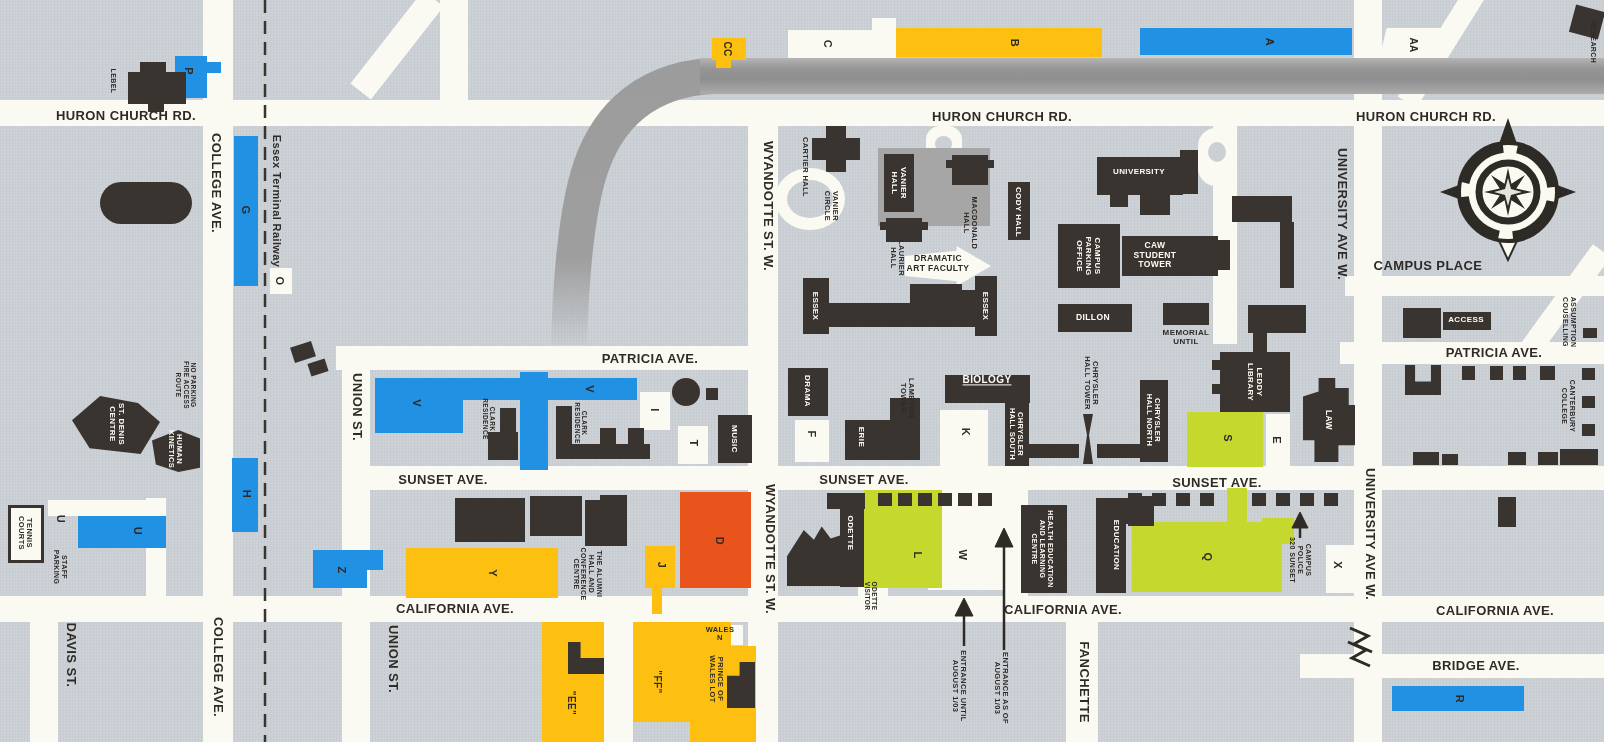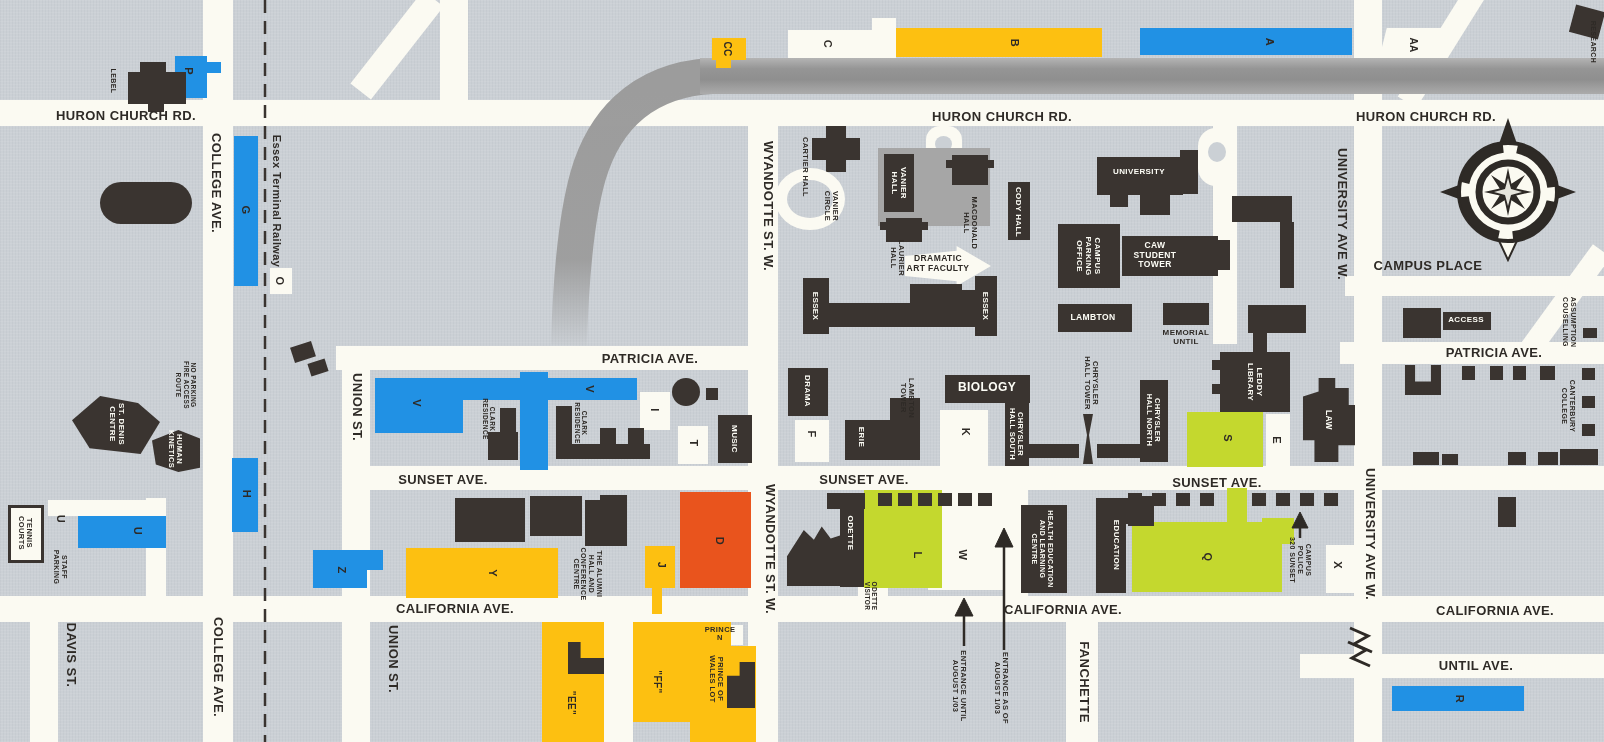--- a/index.html
+++ b/index.html
@@ -271,21 +271,21 @@
       <div class="lbl" style="left: 1370px; top: 534px; font-size: 13px; transform: translate(-50%, -50%) rotate(90deg);">UNIVERSITY AVE W.</div>
       <div class="lbl" style="left: 1084px; top: 682px; font-size: 13px; transform: translate(-50%, -50%) rotate(90deg);">FANCHETTE</div>
       <div class="lbl" style="left: 650px; top: 359px; font-size: 13px; transform: translate(-50%, -50%);">PATRICIA AVE.</div>
       <div class="lbl" style="left: 1494px; top: 353px; font-size: 13px; transform: translate(-50%, -50%);">PATRICIA AVE.</div>
       <div class="lbl" style="left: 443px; top: 480px; font-size: 13px; transform: translate(-50%, -50%);">SUNSET AVE.</div>
       <div class="lbl" style="left: 864px; top: 480px; font-size: 13px; transform: translate(-50%, -50%);">SUNSET AVE.</div>
       <div class="lbl" style="left: 1217px; top: 483px; font-size: 13px; transform: translate(-50%, -50%);">SUNSET AVE.</div>
       <div class="lbl" style="left: 455px; top: 609px; font-size: 13px; transform: translate(-50%, -50%);">CALIFORNIA AVE.</div>
       <div class="lbl" style="left: 1063px; top: 610px; font-size: 13px; transform: translate(-50%, -50%);">CALIFORNIA AVE.</div>
       <div class="lbl" style="left: 1495px; top: 611px; font-size: 13px; transform: translate(-50%, -50%);">CALIFORNIA AVE.</div>
-      <div class="lbl" style="left: 1476px; top: 666px; font-size: 13px; transform: translate(-50%, -50%);">UNTIL AVE.</div>
+      <div class="lbl" style="left: 1476px; top: 666px; font-size: 13px; transform: translate(-50%, -50%);">BRIDGE AVE.</div>
       <div class="lbl" style="left: 1428px; top: 266px; font-size: 13px; transform: translate(-50%, -50%);">CAMPUS PLACE</div>
       <div class="lbl" style="left: 1593px; top: 42px; font-size: 7px; transform: translate(-50%, -50%) rotate(90deg);">RESEARCH</div>
       <div class="lbl" style="left: 189px; top: 71px; font-size: 11px; transform: translate(-50%, -50%) rotate(90deg);">P</div>
       <div class="lbl" style="left: 246px; top: 210px; font-size: 11px; transform: translate(-50%, -50%) rotate(90deg);">G</div>
       <div class="lbl" style="left: 280px; top: 281px; font-size: 11px; transform: translate(-50%, -50%) rotate(90deg);">O</div>
       <div class="lbl" style="left: 727px; top: 49px; font-size: 10px; transform: translate(-50%, -50%) rotate(90deg);">CC</div>
       <div class="lbl" style="left: 828px; top: 44px; font-size: 11px; transform: translate(-50%, -50%) rotate(90deg);">C</div>
       <div class="lbl" style="left: 1015px; top: 43px; font-size: 11px; transform: translate(-50%, -50%) rotate(90deg);">B</div>
       <div class="lbl" style="left: 1270px; top: 42px; font-size: 11px; transform: translate(-50%, -50%) rotate(90deg);">A</div>
       <div class="lbl" style="left: 1413px; top: 45px; font-size: 10px; transform: translate(-50%, -50%) rotate(90deg);">AA</div>
@@ -333,32 +333,32 @@
       <div class="lbl" style="left: 897px; top: 258px; font-size: 7.5px; transform: translate(-50%, -50%) rotate(90deg);">LAURIER
 HALL</div>
       <div class="lbl light" style="left: 1018px; top: 212px; font-size: 8px; transform: translate(-50%, -50%) rotate(90deg);">CODY HALL</div>
       <div class="lbl light" style="left: 1139px; top: 172px; font-size: 8px; transform: translate(-50%, -50%);">UNIVERSITY</div>
       <div class="lbl light" style="left: 1088px; top: 256px; font-size: 8px; transform: translate(-50%, -50%) rotate(90deg);">CAMPUS
 PARKING
 OFFICE</div>
       <div class="lbl light" style="left: 1155px; top: 255px; font-size: 8.5px; transform: translate(-50%, -50%);">CAW
 STUDENT
 TOWER</div>
-      <div class="lbl light" style="left: 1093px; top: 318px; font-size: 8.5px; transform: translate(-50%, -50%);">LAMBTON</div>
+      <div class="lbl light" style="left: 1093px; top: 318px; font-size: 8.5px; transform: translate(-50%, -50%);">DILLON</div>
       <div class="lbl" style="left: 1186px; top: 338px; font-size: 8px; transform: translate(-50%, -50%);">MEMORIAL
 UNTIL</div>
       <div class="lbl light" style="left: 815px; top: 306px; font-size: 8px; transform: translate(-50%, -50%) rotate(90deg);">ESSEX</div>
       <div class="lbl light" style="left: 985px; top: 306px; font-size: 8px; transform: translate(-50%, -50%) rotate(90deg);">ESSEX</div>
       <div class="lbl" style="left: 938px; top: 264px; font-size: 8.5px; transform: translate(-50%, -50%);">DRAMATIC
 ART FACULTY</div>
       <div class="lbl light" style="left: 807px; top: 391px; font-size: 8px; transform: translate(-50%, -50%) rotate(90deg);">DRAMA</div>
       <div class="lbl light" style="left: 861px; top: 437px; font-size: 8px; transform: translate(-50%, -50%) rotate(90deg);">ERIE</div>
       <div class="lbl" style="left: 907px; top: 398px; font-size: 7.5px; transform: translate(-50%, -50%) rotate(90deg);">LAMBTON
 TOWER</div>
-      <div class="lbl light" style="left: 987px; top: 388px; font-size: 12px; transform: translate(-50%, -50%);">BIOLOGY</div>
+      <div class="lbl light" style="left: 987px; top: 380px; font-size: 10px; transform: translate(-50%, -50%); text-decoration: underline;">BIOLOGY</div>
       <div class="lbl light" style="left: 1016px; top: 434px; font-size: 7.5px; transform: translate(-50%, -50%) rotate(90deg);">CHRYSLER
 HALL SOUTH</div>
       <div class="lbl" style="left: 1091px; top: 383px; font-size: 7.5px; transform: translate(-50%, -50%) rotate(90deg);">CHRYSLER
 HALL TOWER</div>
       <div class="lbl light" style="left: 1153px; top: 420px; font-size: 7.5px; transform: translate(-50%, -50%) rotate(90deg);">CHRYSLER
 HALL NORTH</div>
       <div class="lbl light" style="left: 1254px; top: 382px; font-size: 8px; transform: translate(-50%, -50%) rotate(90deg);">LEDDY
 LIBRARY</div>
       <div class="lbl light" style="left: 1328px; top: 420px; font-size: 8.5px; transform: translate(-50%, -50%) rotate(90deg);">LAW</div>
       <div class="lbl light" style="left: 1466px; top: 320px; font-size: 8px; transform: translate(-50%, -50%);">ACCESS</div>
@@ -377,21 +377,21 @@
       <div class="lbl light" style="left: 1042px; top: 549px; font-size: 7px; transform: translate(-50%, -50%) rotate(90deg);">HEALTH EDUCATION
 AND LEARNING
 CENTRE</div>
       <div class="lbl light" style="left: 1116px; top: 545px; font-size: 8px; transform: translate(-50%, -50%) rotate(90deg);">EDUCATION</div>
       <div class="lbl" style="left: 587px; top: 574px; font-size: 7px; transform: translate(-50%, -50%) rotate(90deg);">THE ALUMNI
 HALL AND
 CONFERENCE
 CENTRE</div>
       <div class="lbl" style="left: 716px; top: 679px; font-size: 7.5px; transform: translate(-50%, -50%) rotate(90deg);">PRINCE OF
 WALES LOT</div>
-      <div class="lbl" style="left: 720px; top: 634px; font-size: 7.5px; transform: translate(-50%, -50%);">PRINCE
+      <div class="lbl" style="left: 720px; top: 634px; font-size: 7.5px; transform: translate(-50%, -50%);">WALES
 N</div>
       <div class="lbl" style="left: 1300px; top: 560px; font-size: 7px; transform: translate(-50%, -50%) rotate(90deg);">CAMPUS
 POLICE
 320 SUNSET</div>
       <div class="lbl" style="left: 959px; top: 686px; font-size: 7.5px; transform: translate(-50%, -50%) rotate(90deg);">ENTRANCE UNTIL
 AUGUST 1/03</div>
       <div class="lbl" style="left: 1001px; top: 688px; font-size: 7.5px; transform: translate(-50%, -50%) rotate(90deg);">ENTRANCE AS OF
 AUGUST 1/03</div>
     </div>
 </div>

